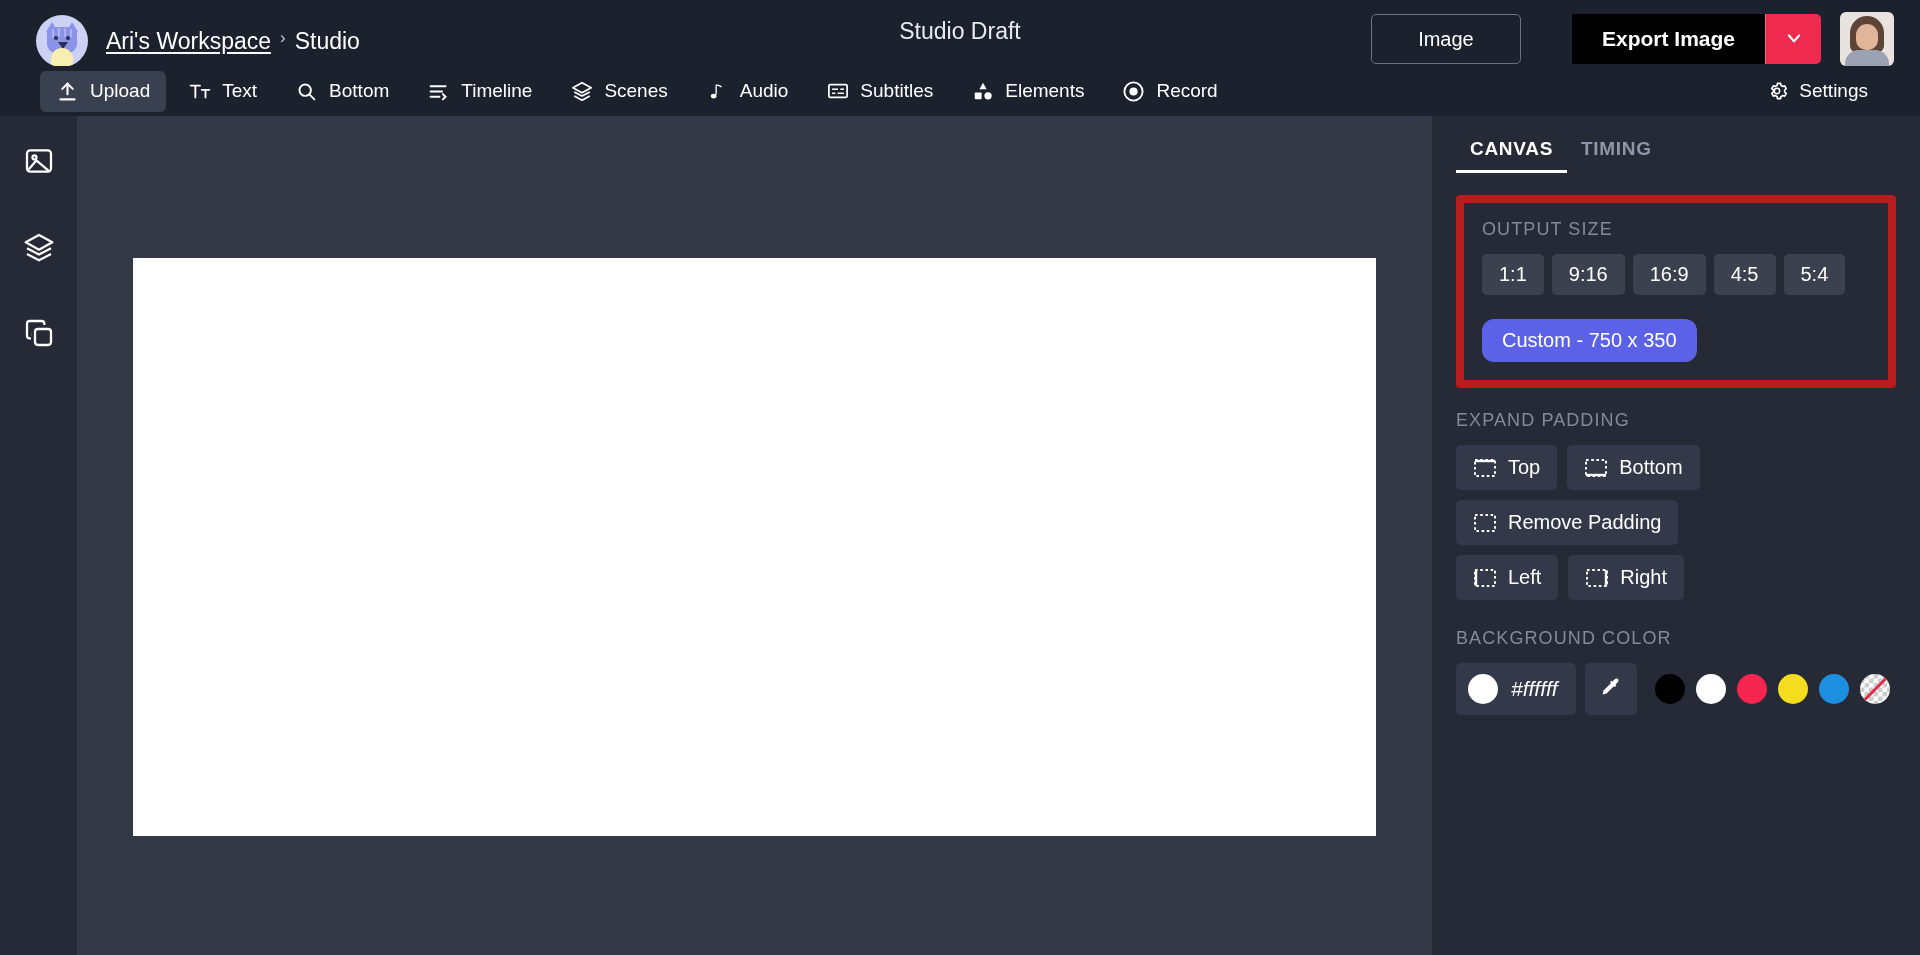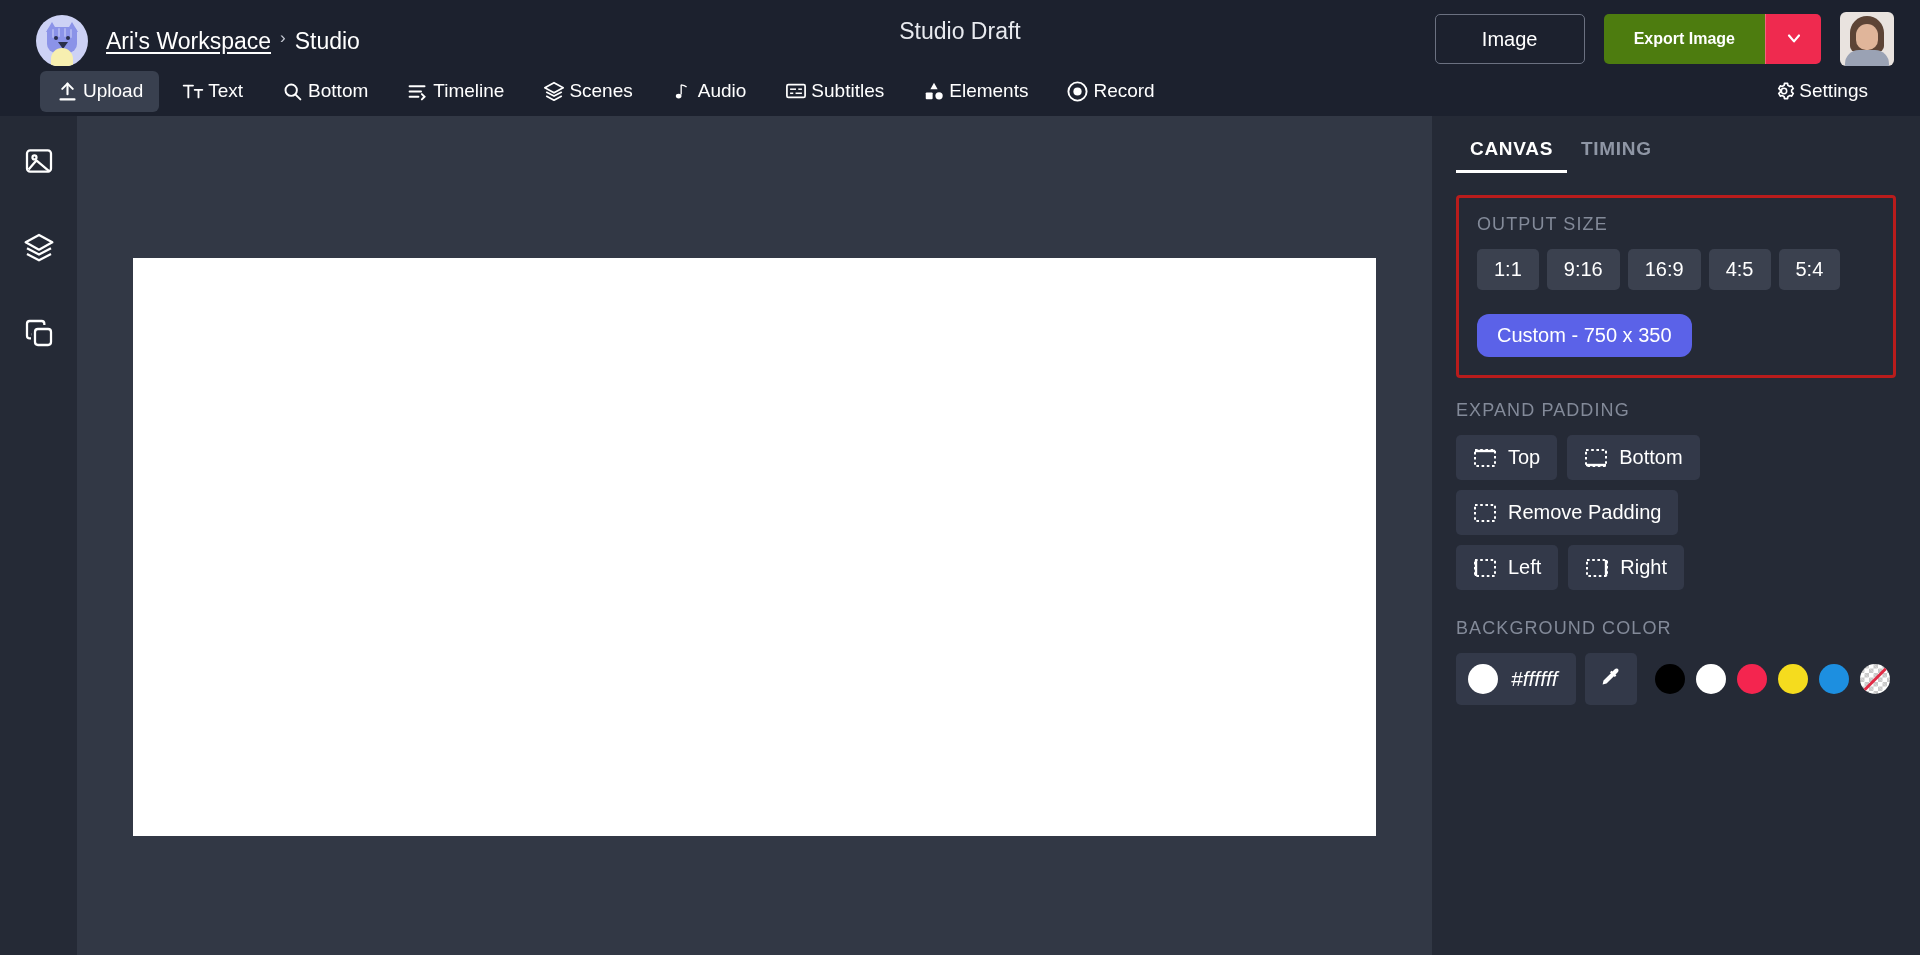--- a/index.html
+++ b/index.html
@@ -65,42 +65,42 @@
     display:flex; align-items:center; gap:19px;
   }
   #share-button {
     width:150px; height:50px; border:1px solid #6b7181; border-radius:5px;
     background:transparent; color:#ffffff; font-size:20px;
     display:flex;align-items:center;justify-content:center; cursor:pointer;
     font-family:"Liberation Sans",sans-serif;
   }
   #export-group { display:flex; height:50px; border-radius:5px; overflow:hidden; }
   #export-button {
-    background:#4d7c0f; color:#fff; font-size:16px; font-weight:bold;
+    background:#000000; color:#fff; font-size:21px; font-weight:bold;
     padding:0 30px; display:flex;align-items:center;justify-content:center;
-    border:none; cursor:pointer; font-family:"Liberation Sans",sans-serif;
+    border:none; cursor:pointer; font-family:"Liberation Sans",sans-serif;margin-left:32px;
   }
   #export-caret {
     background:#ef2a4f; width:56px; border:none; border-left:1px solid #f4627e;
     color:#fff; display:flex;align-items:center;justify-content:center;cursor:pointer;
   }
   #user-avatar {
     width:54px;height:54px;border-radius:6px;overflow:hidden;background:#e9e3df;position:relative;cursor:pointer;
   }
   #user-avatar .hair{position:absolute;left:10px;top:4px;width:34px;height:36px;background:#5d4436;border-radius:17px 17px 6px 6px;}
   #user-avatar .face{position:absolute;left:16px;top:12px;width:22px;height:26px;background:#e0b59a;border-radius:11px 11px 10px 10px;}
   #user-avatar .shoulders{position:absolute;left:5px;bottom:0;width:44px;height:16px;background:#9aa2b4;border-radius:14px 14px 0 0;}
 
   
   #toolbar {
     position:absolute; top:66px; left:0; width:1920px; height:50px;
     background:#1c212e; display:flex; align-items:center; padding-left:40px; gap:6px;
   }
   .tool-item {
-    display:flex;align-items:center;gap:4px;
+    display:flex;align-items:center;gap:11px;
     padding:9px 16px; border-radius:6px; color:#ffffff; font-size:19px;
     cursor:pointer; white-space:nowrap;
   }
   .tool-item.active { background:#39404f; }
   .tool-icon { width:23px;height:23px;display:flex;align-items:center;justify-content:center;flex:none; }
   .tool-icon svg { display:block; }
   #tool-settings { margin-left:auto; margin-right:36px; }
 
   
   #left-rail {
@@ -135,21 +135,21 @@
   .panel-tab.active::after{
     content:""; position:absolute; left:0; right:0; bottom:0; height:3px; background:#ffffff;
   }
 
   .section-label {
     font-size:18px; color:#838a99; letter-spacing:1.1px; margin-bottom:14px;
   }
 
   
   #output-size-section {
-    margin:22px 24px 0 24px; border:3px solid #b91c1c; border-radius:4px;
+    margin:22px 24px 0 24px; border:8px solid #b91c1c; border-radius:4px;
     padding:16px 18px 18px 18px; background:#252a36;
   }
   #ratio-row { display:flex; gap:8px; margin-bottom:24px; }
   .ratio-chip {
     background:#3b414f; color:#ffffff; font-size:20px;
     padding:9px 17px; border-radius:5px; cursor:pointer; border:none;
     font-family:"Liberation Sans",sans-serif;
   }
   #custom-size-chip {
     background:#5b62e8; color:#ffffff; font-size:20px;

